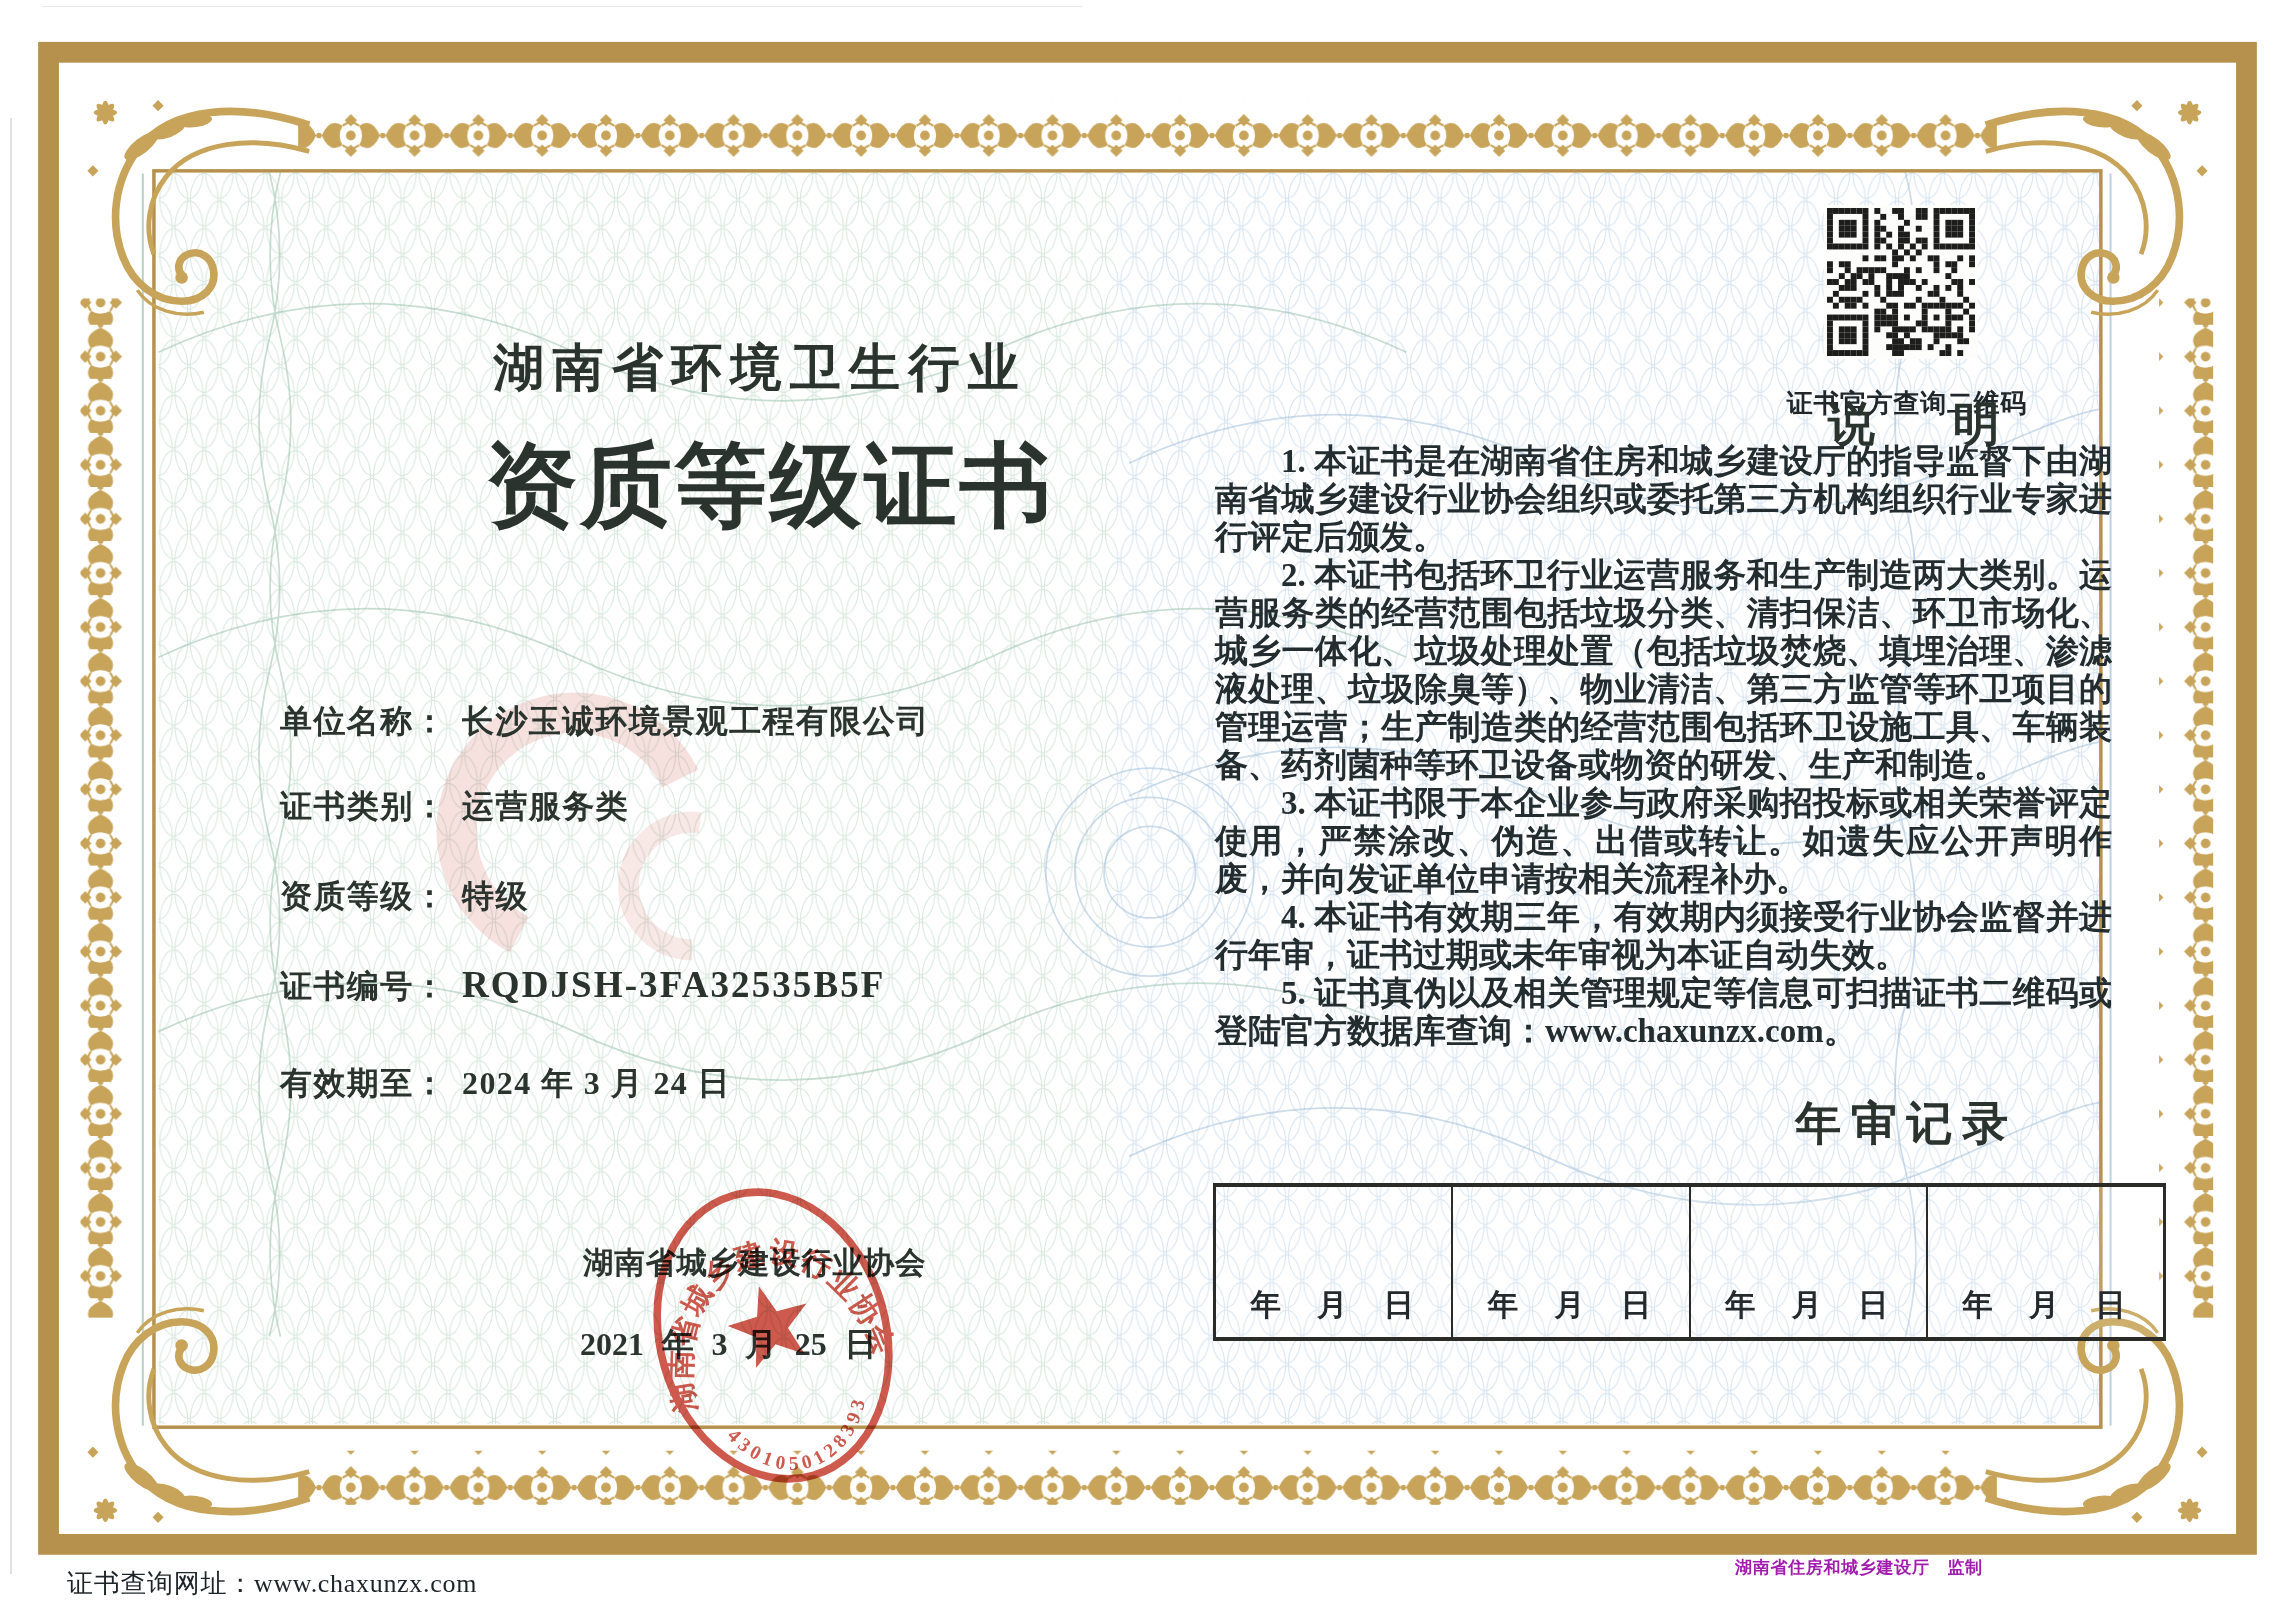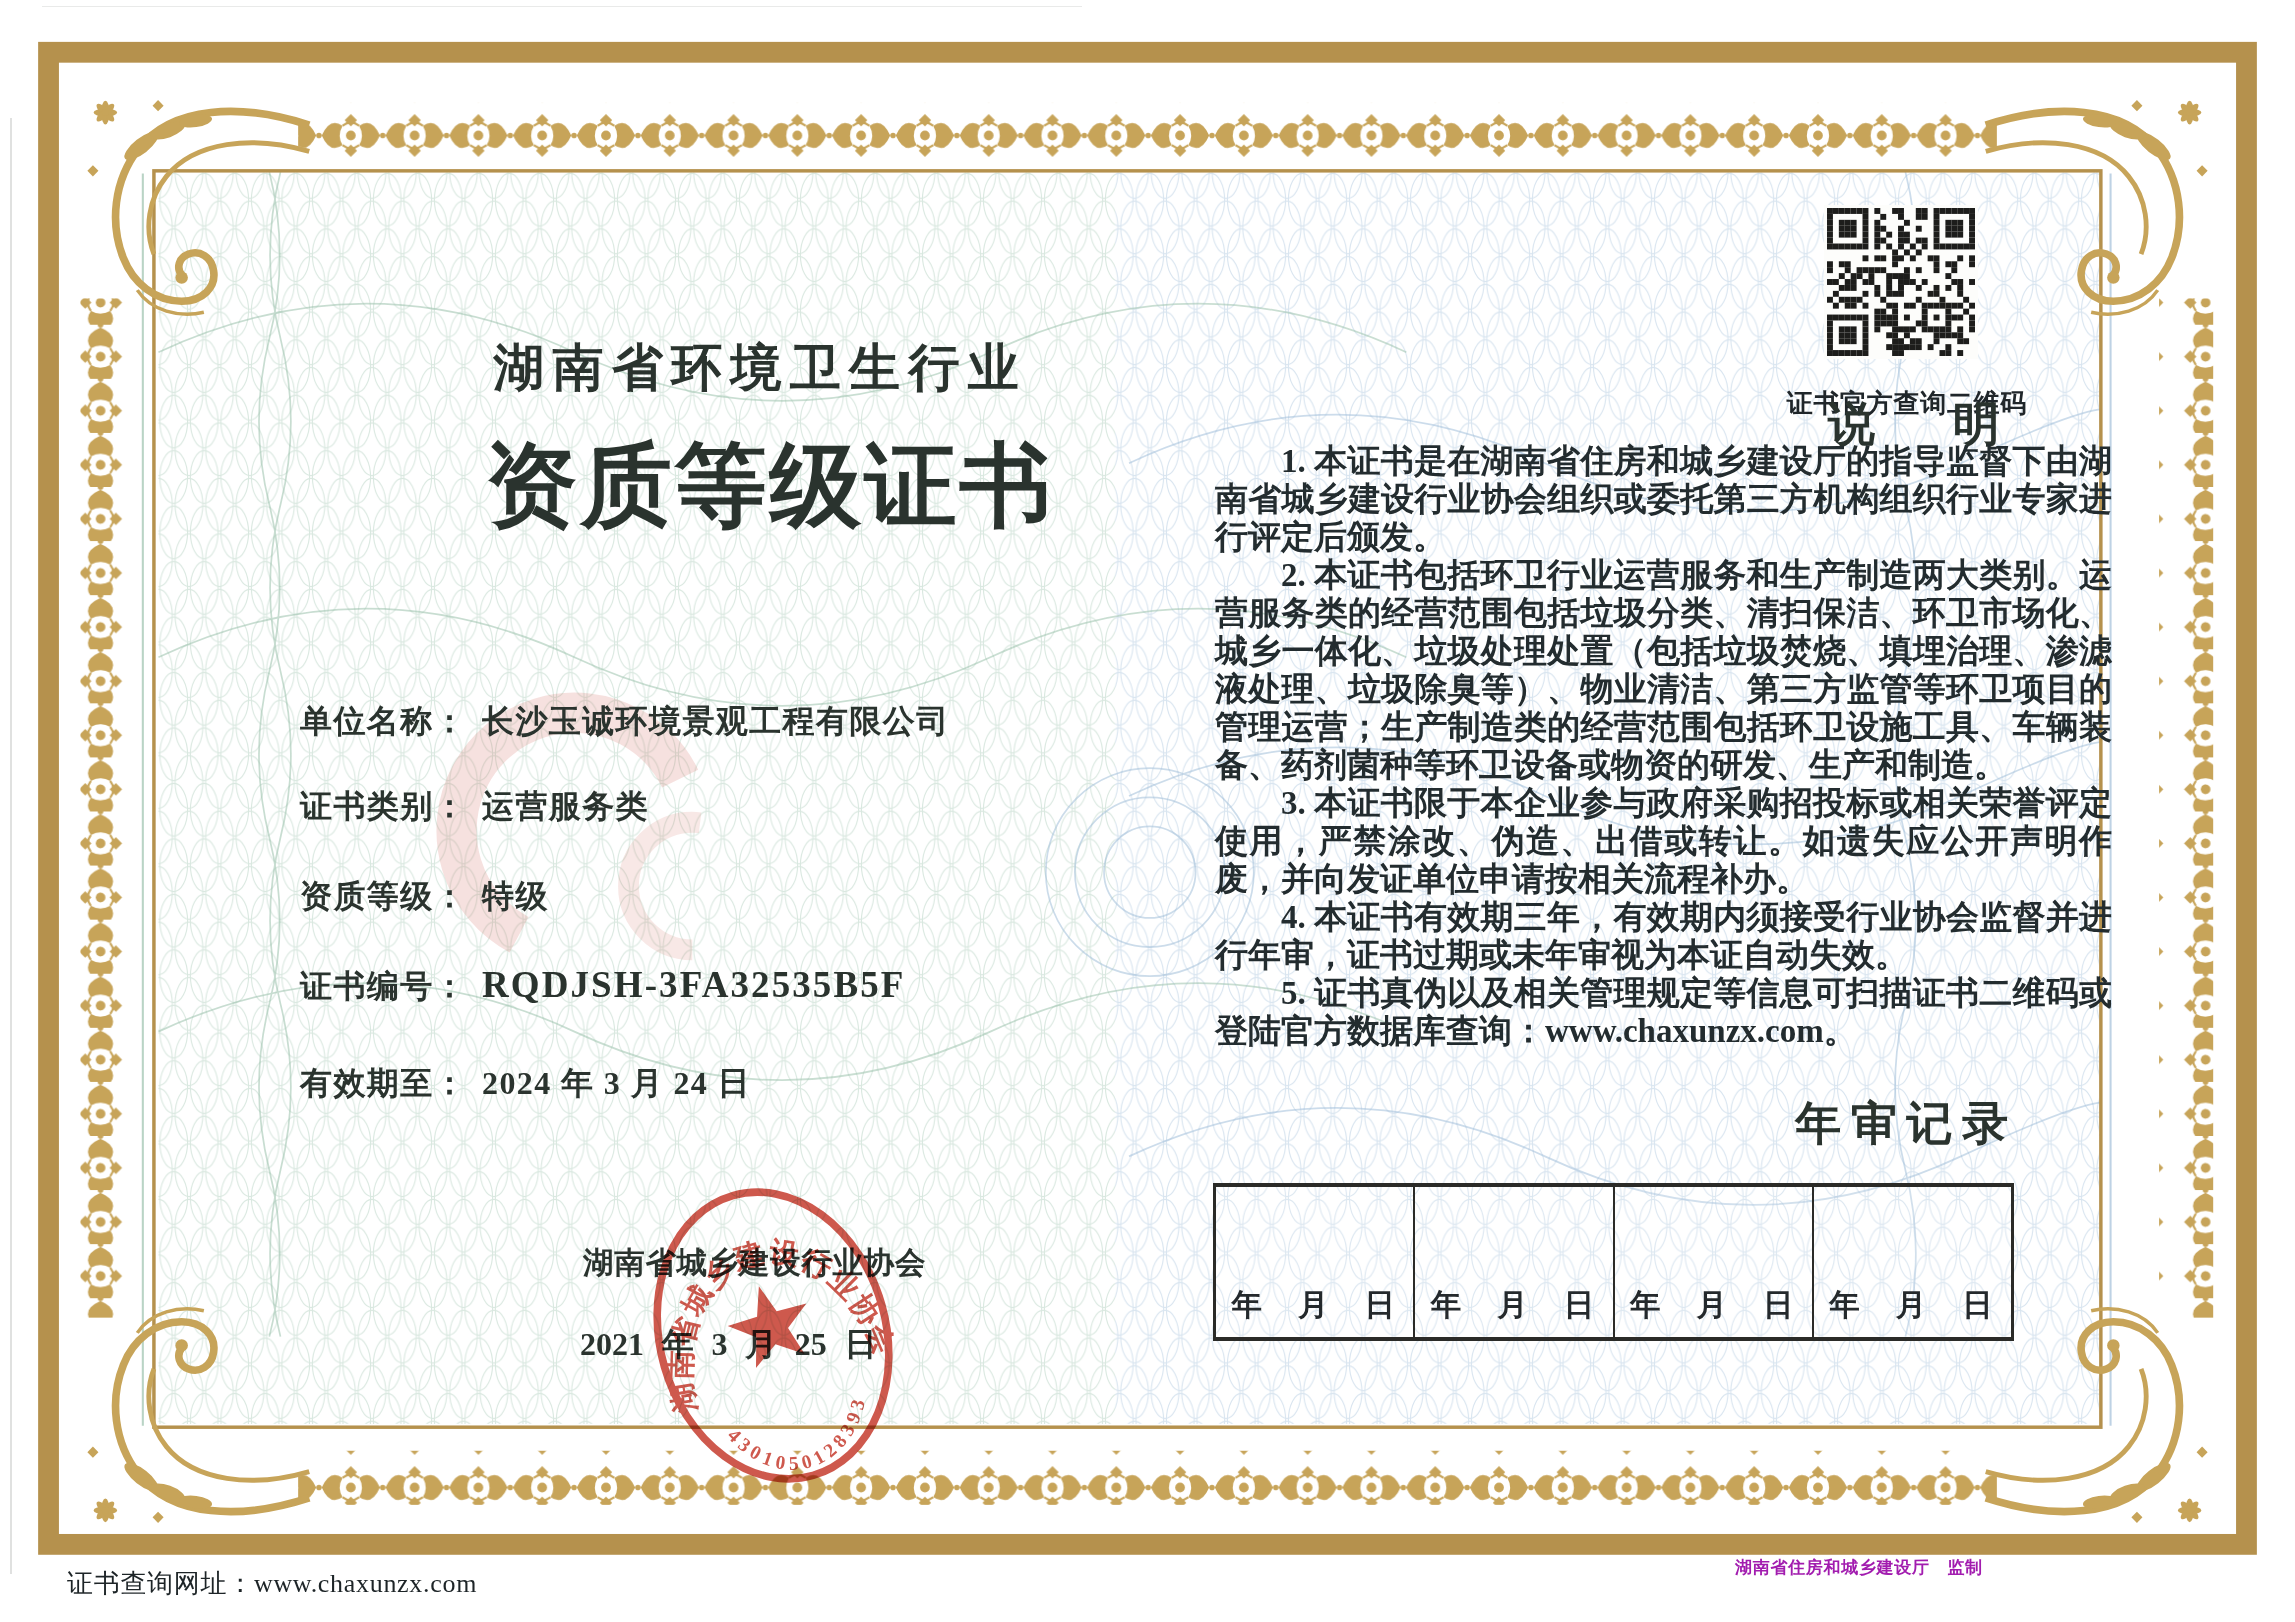--- a/index.html
+++ b/index.html
@@ -17,35 +17,35 @@
   .content{z-index:3}
   #stamp{z-index:4;mix-blend-mode:multiply;opacity:.85}
   
   .goldfill{fill:var(--gold2)}
   .goldstroke{stroke:var(--gold2);fill:none}
   .sw11{stroke-width:11px}.sw7{stroke-width:7px}.sw5{stroke-width:5px}
   
   .cjk{font-weight:700;color:var(--ink)}
   #title1{left:264px;top:334px;width:763px;text-align:right;font-size:51px;letter-spacing:8.3px}
   #title2{left:236px;top:424px;width:818px;text-align:right;font-size:92px;letter-spacing:2.8px}
-  .frow{left:300px;font-size:32px;font-weight:700;color:var(--ink);white-space:nowrap}
+  .frow{left:280px;font-size:32px;font-weight:700;color:var(--ink);white-space:nowrap}
   .flabel{display:inline-block;width:182px;letter-spacing:1.4px}
   .fvalue{letter-spacing:1.4px}
   .fvalue.code{font-size:37px;letter-spacing:2.1px}
   #issuer{left:583px;top:1243px;font-size:30.5px;font-weight:700;color:var(--ink);letter-spacing:0.7px}
   #issue-date{left:580px;top:1323px;font-size:32px;font-weight:700;color:var(--ink);word-spacing:9.7px}
   
   #qr-box{left:1824px;top:205px;width:154px;height:154px;background:#fdfdfb;padding:2.8px}
   #qr-caption{left:1777px;top:386px;width:250px;text-align:right;font-size:26px;font-weight:700;color:#20262a;letter-spacing:0.7px}
   #shuoming{left:1217px;top:393px;width:798px;text-align:right;font-size:47px;letter-spacing:15.3px}
   #paras{left:1215px;top:442px;width:897px}
   #paras p{font-size:33px;line-height:38px;text-align:justify;text-indent:2em;
      font-weight:700;color:var(--body-ink)}
   #review-heading{left:1214px;top:1093px;width:804px;text-align:right;font-size:46px;letter-spacing:9.7px}
-  #review-table{left:1213px;top:1183px;width:801px;height:158px;display:flex;
+  #review-table{left:1213px;top:1183px;width:953px;height:158px;display:flex;
      border:3.5px solid var(--tableb);border-top-width:4.9px;border-bottom-width:4.2px;background:rgba(255,255,255,0.12)}
   .rcell{flex:1;position:relative;border-right:2.8px solid var(--tableb)}
   .rcell:last-child{border-right:none}
   .rdate{position:absolute;bottom:11px;left:0;width:100%;text-align:center;
      font-size:30.5px;font-weight:700;color:#24292c;letter-spacing:2.8px}
   
   #footer-left{left:67px;top:1566px;font-size:26px;font-weight:400;color:#1d2427;letter-spacing:0.7px}
   #footer-right{left:1735px;top:1556px;font-size:17px;font-weight:700;color:#a21caf;letter-spacing:0.7px}
   
   #scan-left{left:10.4px;top:118px;width:2.1px;height:1456px;background:#c6c9c6;opacity:.55}

